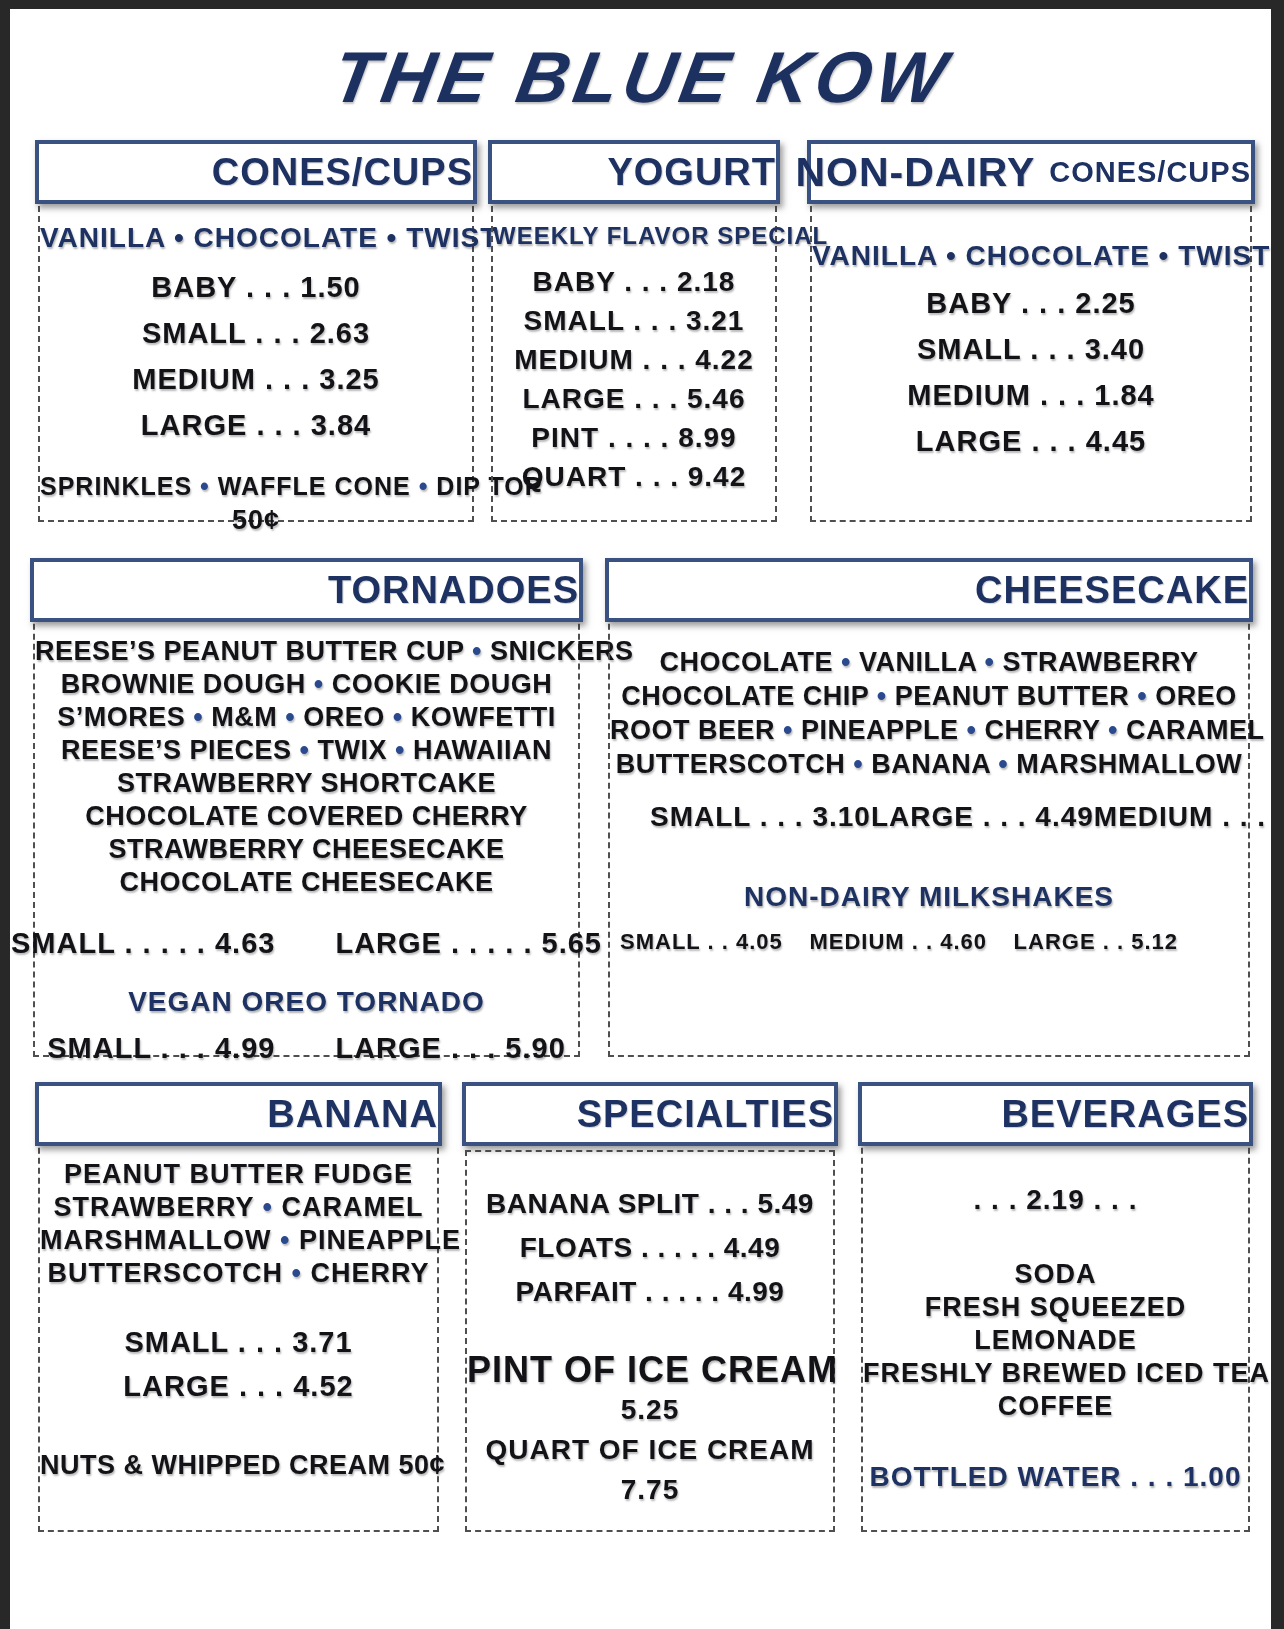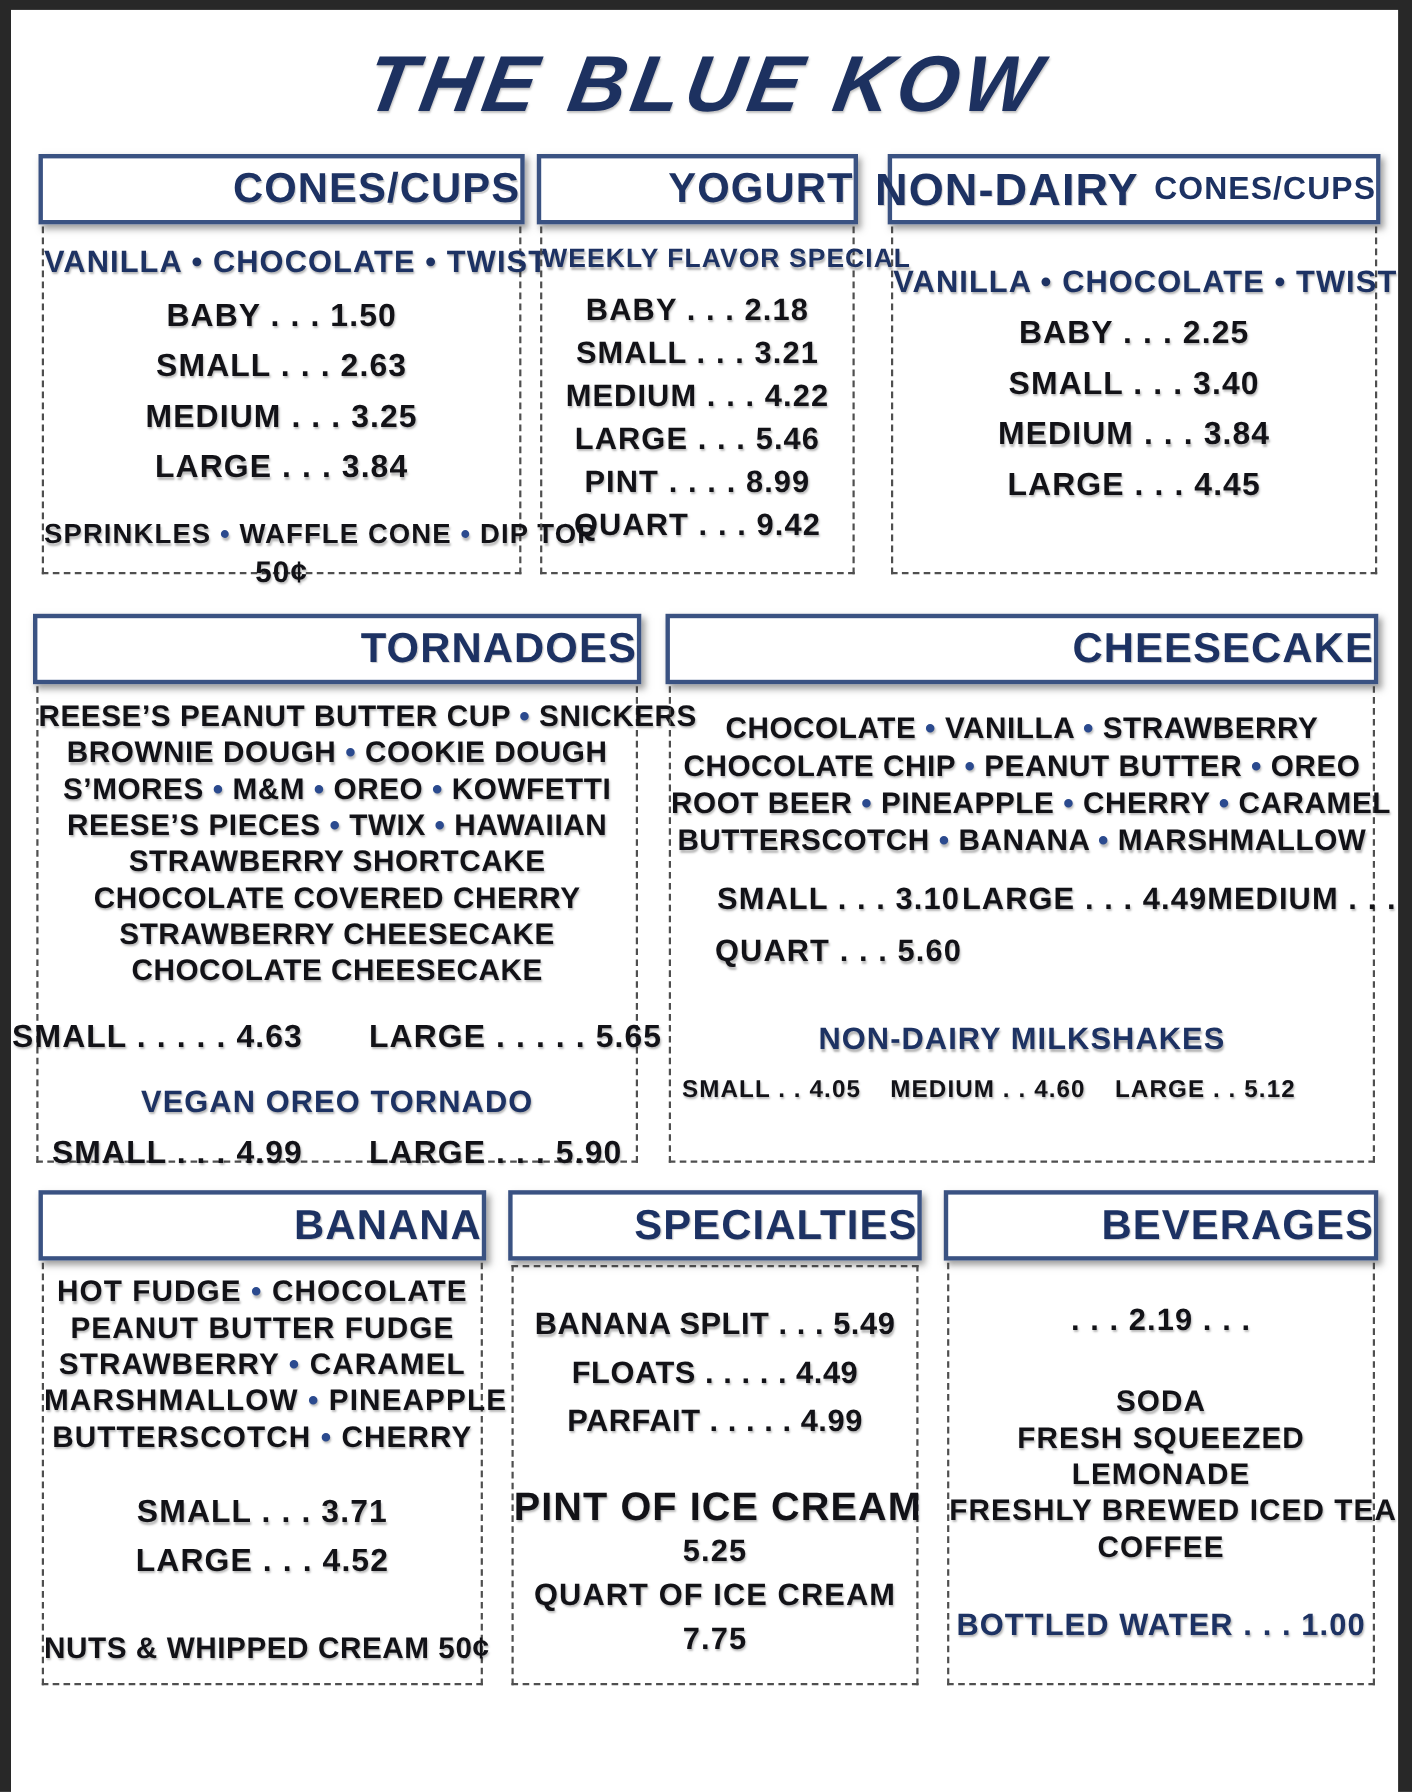--- a/index.html
+++ b/index.html
@@ -76,21 +76,21 @@
   #sec-tornadoes .flavors .list-line { font-size:27px; line-height:33px; letter-spacing:0.5px; }
   #sec-tornadoes .price-row { margin-top:28px; font-size:29px; }
   #sec-tornadoes .vegan-title { margin-top:26px; font-size:28px; }
   #sec-tornadoes .vegan-row { margin-top:14px; font-size:28px; }
 
   
   #sec-milkshakes { left:605px; top:558px; width:648px; height:499px; }
   #sec-milkshakes .sec-body { padding-top:49px; }
   #sec-milkshakes .flavors .list-line { font-size:27px; line-height:34px; letter-spacing:0.5px; }
   #sec-milkshakes .size-grid {
-    margin:20px 60px 0 40px; display:grid; grid-template-columns:1fr 1fr 1fr; row-gap:16px;
+    margin:20px 60px 0 40px; display:grid; grid-template-columns:1fr 1fr 1fr 1fr; row-gap:16px;
   }
   #sec-milkshakes .size-grid .ink-line { font-size:28px; }
   #sec-milkshakes .nd-title { margin-top:48px; font-size:28px; }
   #sec-milkshakes .nd-row { margin-top:16px; display:flex; justify-content:space-between; padding:0 70px 0 10px; font-size:27px; }
   #sec-milkshakes .nd-row .ink-line { font-size:22px; }
 
   
   #sec-sundaes { left:35px; top:1082px; width:407px; height:450px; }
   #sec-sundaes .sec-body { padding-top:38px; }
   #sec-sundaes .flavors .list-line { font-size:27px; line-height:33px; letter-spacing:1px; }
@@ -161,21 +161,21 @@
   <section class="menu-section" id="sec-nondairy">
     <div class="sec-header">
       <h2 class="sec-title sec-title-main">NON-DAIRY</h2>
       <span class="sec-title-sub">CONES/CUPS</span>
     </div>
     <div class="sec-body">
       <div class="navy-line">VANILLA • CHOCOLATE • TWIST</div>
       <div class="sizes">
         <div class="ink-line">BABY . . . 2.25</div>
         <div class="ink-line">SMALL . . . 3.40</div>
-        <div class="ink-line">MEDIUM . . . 3.84</div>
+        <div class="ink-line">MEDIUM . . . 1.84</div>
         <div class="ink-line">LARGE . . . 4.45</div>
       </div>
     </div>
   </section>
 
   <section class="menu-section" id="sec-tornadoes">
     <div class="sec-header">
       <h2 class="sec-title">TORNADOES</h2>
     </div>
     <div class="sec-body">
@@ -226,21 +226,20 @@
       </div>
     </div>
   </section>
 
   <section class="menu-section" id="sec-sundaes">
     <div class="sec-header">
       <h2 class="sec-title">BANANA</h2>
     </div>
     <div class="sec-body">
       <div class="flavors">
-        <div class="list-line"><span>HOT FUDGE</span><span class="b"> • </span><span>CHOCOLATE</span></div>
         <div class="list-line"><span>PEANUT BUTTER FUDGE</span></div>
         <div class="list-line"><span>STRAWBERRY</span><span class="b"> • </span><span>CARAMEL</span></div>
         <div class="list-line"><span>MARSHMALLOW</span><span class="b"> • </span><span>PINEAPPLE</span></div>
         <div class="list-line"><span>BUTTERSCOTCH</span><span class="b"> • </span><span>CHERRY</span></div>
       </div>
       <div class="sizes">
         <div class="ink-line">SMALL . . . 3.71</div>
         <div class="ink-line">LARGE . . . 4.52</div>
       </div>
       <div class="footer-line ink-line">NUTS &amp; WHIPPED CREAM 50¢</div>

